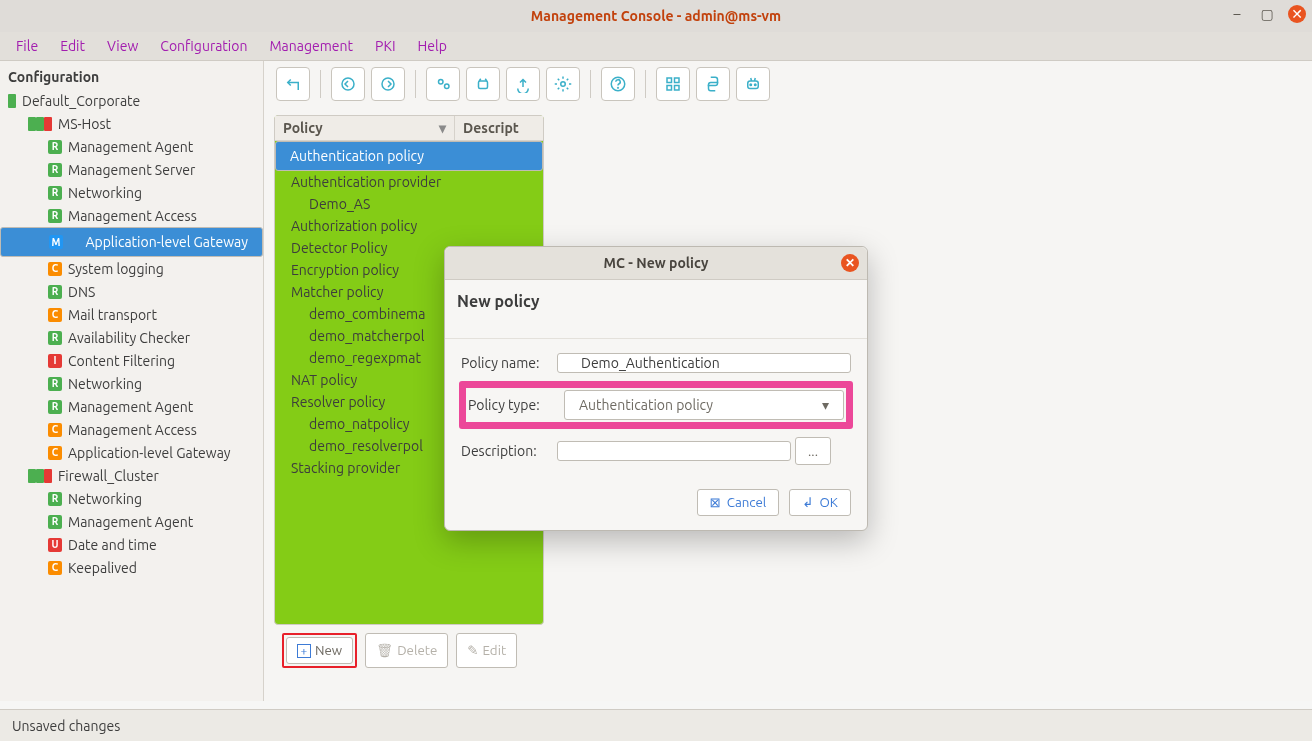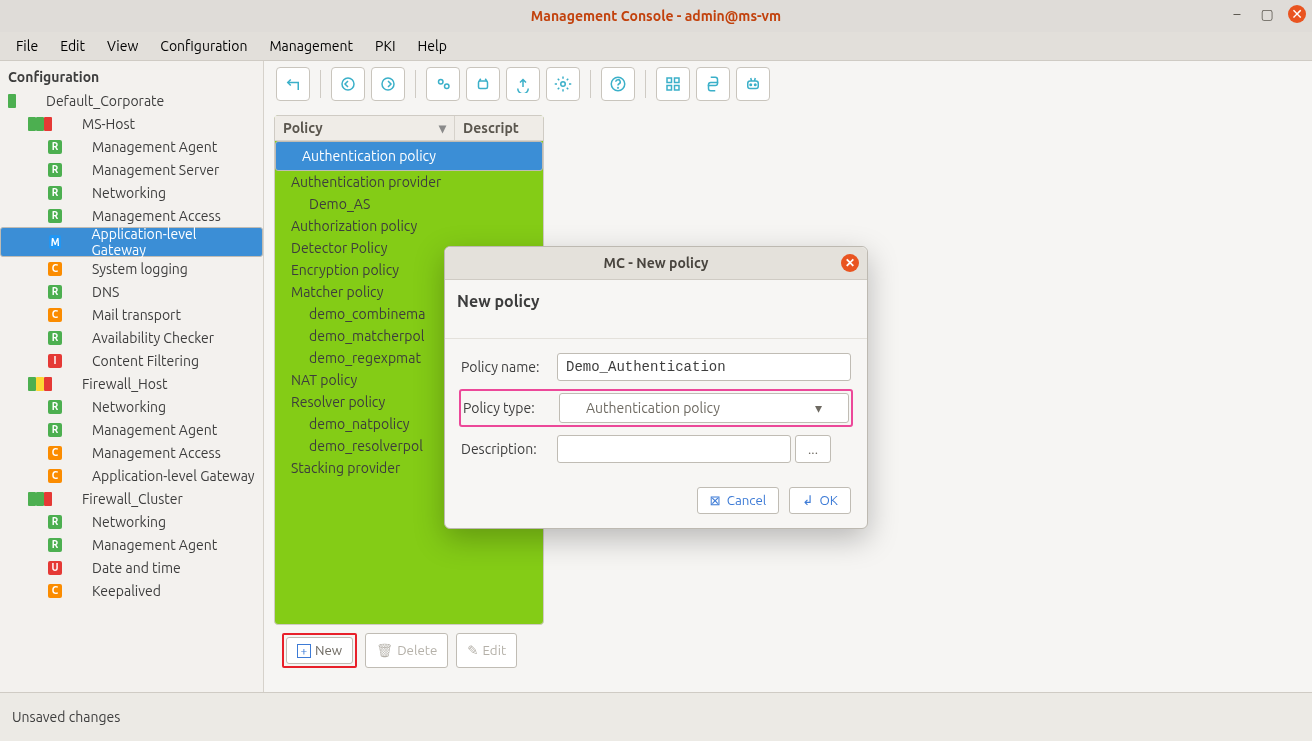--- a/index.html
+++ b/index.html
@@ -3,25 +3,25 @@
 <meta charset="utf-8">
 <style>
 * { box-sizing: border-box; font-family: Ubuntu, "Segoe UI", sans-serif; }
 body { margin:0; width:1312px; height:741px; background:#f6f6f5; color:#3d3d3d; font-size:14px; overflow:hidden; position:relative; }
 .titlebar { height:32px; background:#dfdcd8; display:flex; align-items:center; justify-content:center; position:relative; }
 .titlebar .title { font-weight:600; color:#c2410c; }
 .winbtns { position:absolute; right:6px; top:5px; display:flex; gap:12px; align-items:center; }
 .winbtn { width:18px; height:18px; border-radius:50%; display:flex; align-items:center; justify-content:center; color:#5e5a52; }
 .winbtn.close { background:#e95420; color:#fff; }
 .menubar { height:29px; background:#e2dfda; display:flex; align-items:center; padding:0 6px; gap:2px; border-bottom:1px solid #cfcbc4; }
-.menubar span { padding:3px 10px; color:#000000; cursor:pointer; }
+.menubar span { padding:3px 10px; color:#a21caf; cursor:pointer; }
 .body { display:flex; height:640px; }
 .sidebar { width:264px; background:#f3f1ee; border-right:1px solid #d6d2cb; padding:4px 0; overflow:auto; }
 .sidebar .hdr { font-weight:600; padding:4px 8px; color:#3d3d3d; }
-.tree-row { display:flex; align-items:center; height:23px; padding-right:6px; cursor:pointer;gap:24px; }
+.tree-row { display:flex; align-items:center; height:23px; padding-right:6px; cursor:pointer; }
 .tree-row.sel { background:#3b8ed6; color:#fff; }
 .tree-row .chip { width:14px; height:14px; border-radius:2px; color:#fff; font-size:10px; font-weight:700; display:flex; align-items:center; justify-content:center; margin-right:6px; }
 .col-green{background:#4caf50;} .col-red{background:#e53935;} .col-blue{background:#2196f3;} .col-orange{background:#fb8c00;} .col-yellow{background:#fdd835;}
 .hostchips { display:flex; gap:0; margin-right:6px; }
 .hostchips .block { width:8px; height:14px; border-radius:1px; }
 .main { flex:1; display:flex; flex-direction:column; background:#f6f5f3; }
 .toolbar { height:46px; display:flex; align-items:center; padding:0 10px; gap:2px; }
 .tbtn { width:34px; height:34px; border:1px solid #c9c5bd; border-radius:4px; background:#fff; display:flex; align-items:center; justify-content:center; color:#3bb0c9; margin:0 2px; }
 .tsep { width:1px; height:28px; background:#cfcbc4; margin:0 6px; }
 .tabbar { height:30px; display:flex; align-items:end; padding:0 10px; gap:22px; color:#8a8a8a; border-bottom:1px solid #cfcbc4; }
@@ -33,31 +33,31 @@
 .listhead { display:flex; background:#efece7; border-bottom:1px solid #d6d2cb; font-weight:600; color:#5a564e; }
 .listhead .col1 { width:180px; padding:4px 8px; border-right:1px solid #d6d2cb; display:flex; justify-content:space-between; align-items:center;}
 .listhead .col2 { flex:1; padding:4px 8px; }
 .listbody { flex:1; overflow:hidden; }
 .lrow { height:22px; display:flex; align-items:center; padding-left:16px; color:#3d3d3d; }
 .lrow.child { padding-left:34px; }
 .lrow.sel { background:#3b8ed6; color:#fff; }
 .actionbar { padding:8px; display:flex; gap:8px; }
 .abtn { border:1px solid #c0bcb4; background:#fff; border-radius:3px; padding:5px 10px; display:flex; align-items:center; gap:4px; color:#6e6a62; }
 .abtn.disabled { color:#b5b1a9; }
-.statusbar { height:49px; background:#eceae5; border-top:1px solid #cfcbc4; display:flex; align-items:center; padding:0 12px; color:#3d3d3d; position:absolute; bottom:0; left:0; right:0;}
+.statusbar { height:32px; background:#eceae5; border-top:1px solid #cfcbc4; display:flex; align-items:center; padding:0 12px; color:#3d3d3d; position:absolute; bottom:0; left:0; right:0;}
 .dialog { position:absolute; left:444px; top:246px; width:424px; background:#f7f6f4; border:1px solid #bdb9b1; border-radius:6px; box-shadow:0 10px 30px rgba(0,0,0,.25); }
 .dlg-title { height:33px; background:#e4e1db; border-radius:6px 6px 0 0; display:flex; align-items:center; justify-content:center; font-weight:600; color:#49453f; position:relative; border-bottom:1px solid #cfcbc4;}
 .dlg-close { position:absolute; right:8px; top:7px; width:18px; height:18px; border-radius:50%; background:#e95420; color:#fff; display:flex; align-items:center; justify-content:center; font-size:12px; cursor:pointer;}
 .dlg-sub { padding:12px 12px 28px 12px; font-size:16px; font-weight:700; color:#3d3d3d; border-bottom:1px solid #e4e1db;}
 .dlg-body { padding:14px 16px 8px 16px; }
 .frow { display:flex; align-items:center; margin-bottom:10px; gap:4px; }
 .frow label { width:92px; color:#3d3d3d; }
-.tin { flex:1; height:28px; border:1px solid #c0bcb4; border-radius:3px; padding:0 8px; background:#fff; color:#3d3d3d; font-size:14px;font-family:Liberation Mono, monospace; }
-.sel { flex:1; height:30px; border:1px solid #c0bcb4; border-radius:3px; background:#fff; display:flex; align-items:center; justify-content:space-between; padding:0 26px; color:#6e6a62; }
-.row-hl { border:2px solid #ec4899; border-radius:3px; padding:2px 2px; margin:-2px -2px 8px -2px; }
+.tin { flex:1; height:20px; border:1px solid #c0bcb4; border-radius:3px; padding:0 23px; background:#fff; color:#3d3d3d; font-size:14px; }
+.sel { flex:1; height:30px; border:1px solid #c0bcb4; border-radius:3px; background:#fff; display:flex; align-items:center; justify-content:space-between; padding:0 14px; color:#6e6a62; }
+.row-hl { border:7px solid #ec4899; border-radius:3px; padding:2px 2px; margin:-2px -2px 8px -2px; }
 .dlg-foot { display:flex; justify-content:flex-end; gap:10px; padding:6px 16px 14px 16px; }
 .dbtn { border:1px solid #c0bcb4; background:#fff; border-radius:3px; padding:5px 12px; display:flex; align-items:center; gap:6px; color:#3d7bd6; cursor:pointer;}
 .ellipsis-btn { width:36px; height:28px; border:1px solid #c0bcb4; border-radius:3px; background:#fff; display:flex; align-items:center; justify-content:center; color:#6e6a62; }
 svg { display:block; }
 </style>
 </head>
 <body>
 
 <div class="titlebar">
   <span class="title">Management Console - admin@ms-vm</span>
@@ -129,28 +129,20 @@
           <div class="chip col-orange">C</div>
           <span>Mail transport</span>
         </div>
         <div class="tree-row" style="padding-left: 48px;">
           <div class="chip col-green">R</div>
           <span>Availability Checker</span>
         </div>
         <div class="tree-row" style="padding-left: 48px;">
           <div class="chip col-red">I</div>
           <span>Content Filtering</span>
-        </div>
-        <div class="tree-row" style="padding-left: 28px;">
-          <div class="hostchips">
-            <div class="block col-green"></div>
-            <div class="block col-yellow"></div>
-            <div class="block col-red"></div>
-          </div>
-          <span>Firewall_Host</span>
         </div>
         <div class="tree-row" style="padding-left: 48px;">
           <div class="chip col-green">R</div>
           <span>Networking</span>
         </div>
         <div class="tree-row" style="padding-left: 48px;">
           <div class="chip col-green">R</div>
           <span>Management Agent</span>
         </div>
         <div class="tree-row" style="padding-left: 48px;">

